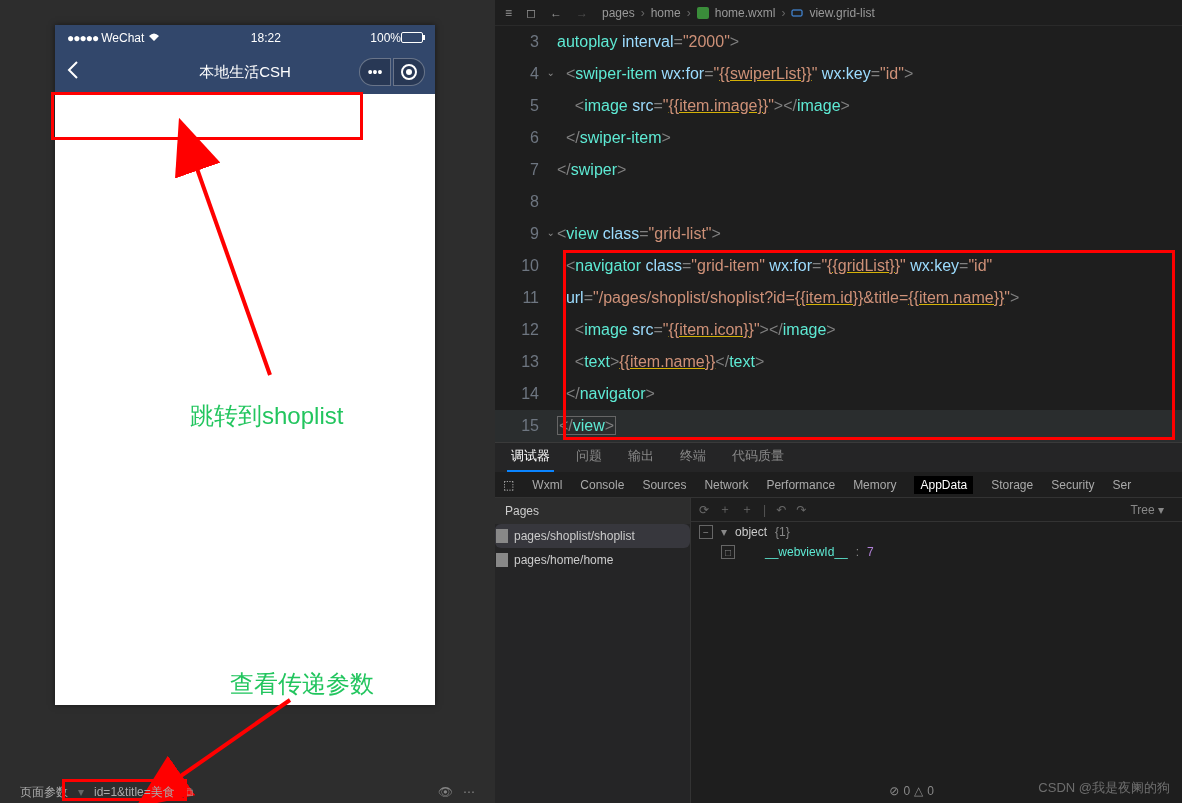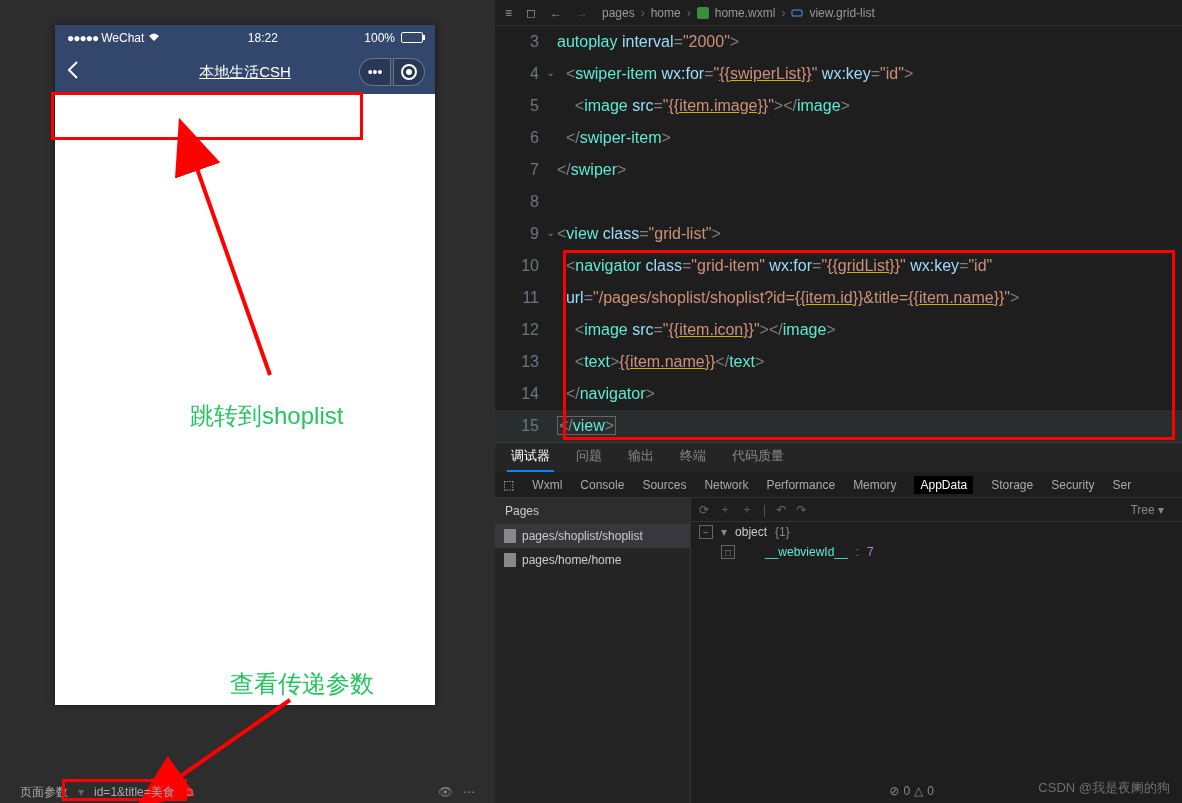--- a/index.html
+++ b/index.html
@@ -5,27 +5,27 @@
 * { margin:0; padding:0; box-sizing:border-box; font-family: "Segoe UI", -apple-system, sans-serif; }
 body { background:#333; color:#ccc; width:1182px; height:803px; overflow:hidden; position:relative; font-size:13px; }
 
 
 .sim-panel { position:absolute; left:0; top:0; width:495px; height:803px; background:#2d2d2d; }
 .phone { position:absolute; left:55px; top:25px; width:380px; height:680px; background:#fff; box-shadow:0 0 6px rgba(0,0,0,0.5); }
 .phone-status { height:25px; background:#32476b; display:flex; align-items:center; justify-content:space-between; padding:0 12px; color:#fff; font-size:12px; }
 .status-left { display:flex; align-items:center; gap:3px; }
 .dots { letter-spacing:-1px; }
 .wifi-ic { display:inline-block; }
-.battery { display:flex; align-items:center; gap:6px; }
+.battery { display:flex; align-items:center; gap:0; }
 .batt-ic { width:22px; height:11px; border:1px solid #fff; border-radius:2px; position:relative; }
 .batt-ic::after { content:""; position:absolute; right:-3px; top:2px; width:2px; height:5px; background:#fff; }
 .batt-fill { background:#fff; height:100%; width:100%; }
 .phone-nav { height:44px; background:#32476b; display:flex; align-items:center; position:relative; color:#fff; }
 .nav-back { position:absolute; left:12px; font-size:18px; }
-.nav-title { margin:12px auto; font-size:15px;text-decoration:underline; }
+.nav-title { margin:12px auto; font-size:15px; }
 .nav-caps { position:absolute; right:10px; display:flex; gap:2px; }
 .cap { width:32px; height:28px; border:1px solid rgba(255,255,255,0.3); background:rgba(0,0,0,0.2); display:flex; align-items:center; justify-content:center; font-size:14px; }
 .cap.l { border-radius:14px 0 0 14px; }
 .cap.r { border-radius:0 14px 14px 0; }
 .cap-circle { width:16px; height:16px; border:2px solid #fff; border-radius:50%; display:flex; align-items:center; justify-content:center; }
 .cap-dot { width:6px; height:6px; background:#fff; border-radius:50%; }
 .phone-body { padding:0; height:calc(100% - 69px); background:#fff; position:relative; }
 .path-text { font-size:15px; padding:6px 4px; color:#000; }
 .red-box { border:3px solid #ff0000; }
 .path-red { position:absolute; left:-4px; top:-2px; width:312px; height:48px; }
@@ -63,21 +63,21 @@
 
 .dbg-tabs { height:30px; background:#252526; display:flex; padding:0 12px; gap:18px; font-size:13px; border-top:1px solid #3a3a3a; }
 .dbg-tab { color:#888; padding:4px 4px; }
 .dbg-tab.active { color:#fff; border-bottom:2px solid #0a84ff; }
 .console-tabs { height:26px; background:#1e1e1e; display:flex; align-items:center; padding:0 8px; gap:18px; font-size:12px; border-bottom:1px solid #333; }
 .ctab { color:#aaa; }
 .ctab.active { color:#fff; background:#000; padding:2px 6px; }
 .dbg-body { display:flex; flex:1; min-height:0; }
 .pages-col { width:196px; background:#252526; border-right:1px solid #333; }
 .pages-hdr { padding:6px 10px; color:#ccc; font-size:12px; background:#2d2d2d; }
-.page-item { display:flex; align-items:center; gap:6px; padding:5px 9px; font-size:12px; color:#ccc; }
+.page-item { display:flex; align-items:center; gap:6px; padding:5px 1px; font-size:12px; color:#ccc;border-radius:6px; }
 .page-item.sel { background:#37373d; }
 .page-ic { width:12px; height:14px; background:#888; }
 .data-col { flex:1; background:#1e1e1e; }
 .data-tools { height:24px; display:flex; align-items:center; gap:10px; padding:0 8px; font-size:12px; border-bottom:1px solid #333; color:#888; }
 .tool-ic { opacity:0.7; }
 .tree-dd { margin-left:auto; margin-right:10px; }
 .obj-row { display:flex; align-items:center; gap:8px; padding:3px 8px; font-family:Consolas,monospace; font-size:12px; }
 .obj-ic { width:14px; height:14px; border:1px solid #666; display:flex; align-items:center; justify-content:center; font-size:10px; color:#888; }
 .key { color:#5eead4; }
 .val { color:#b180d7; }

